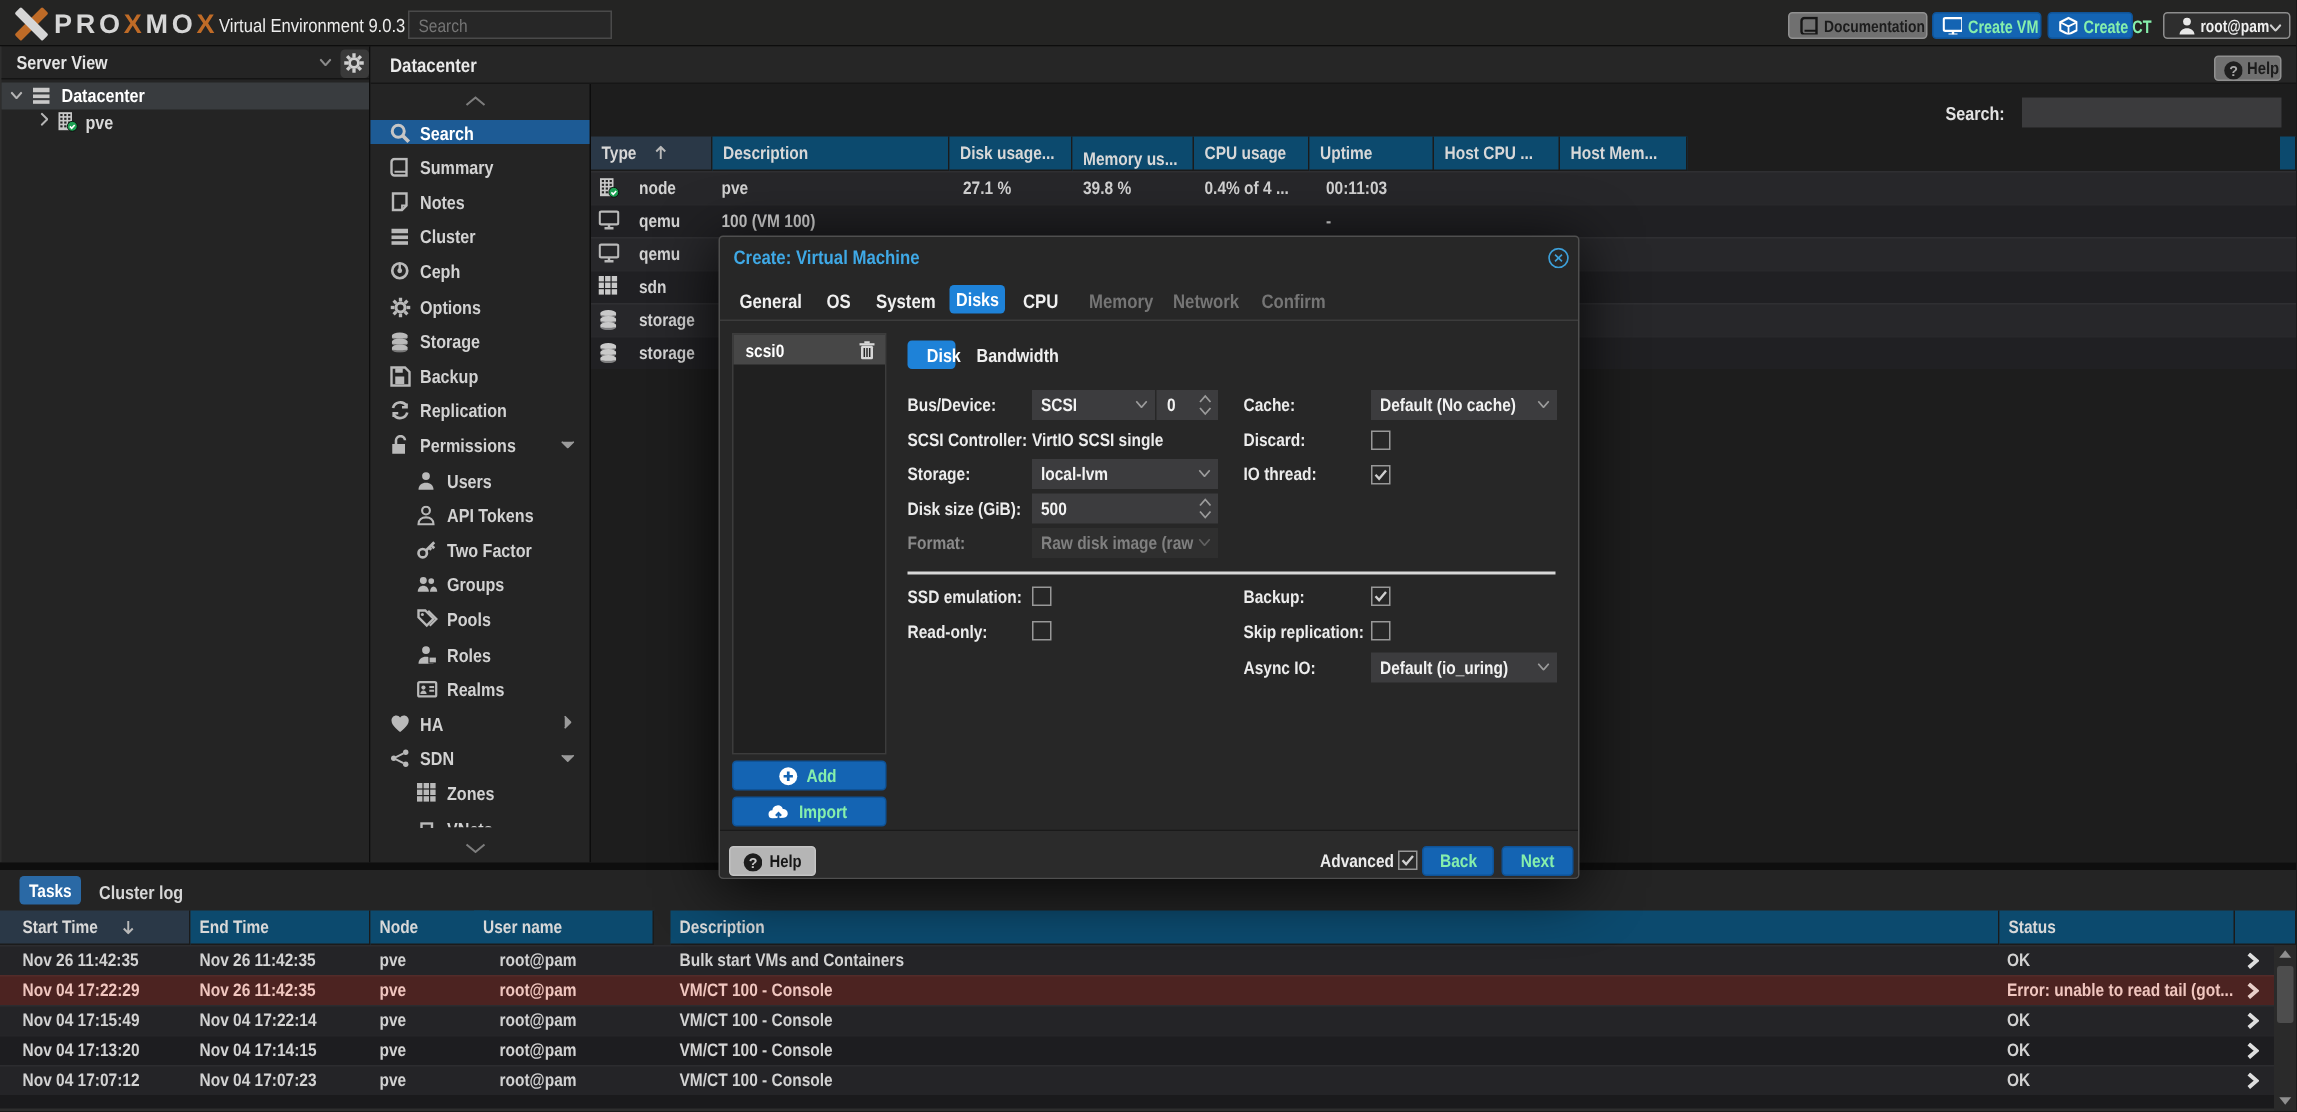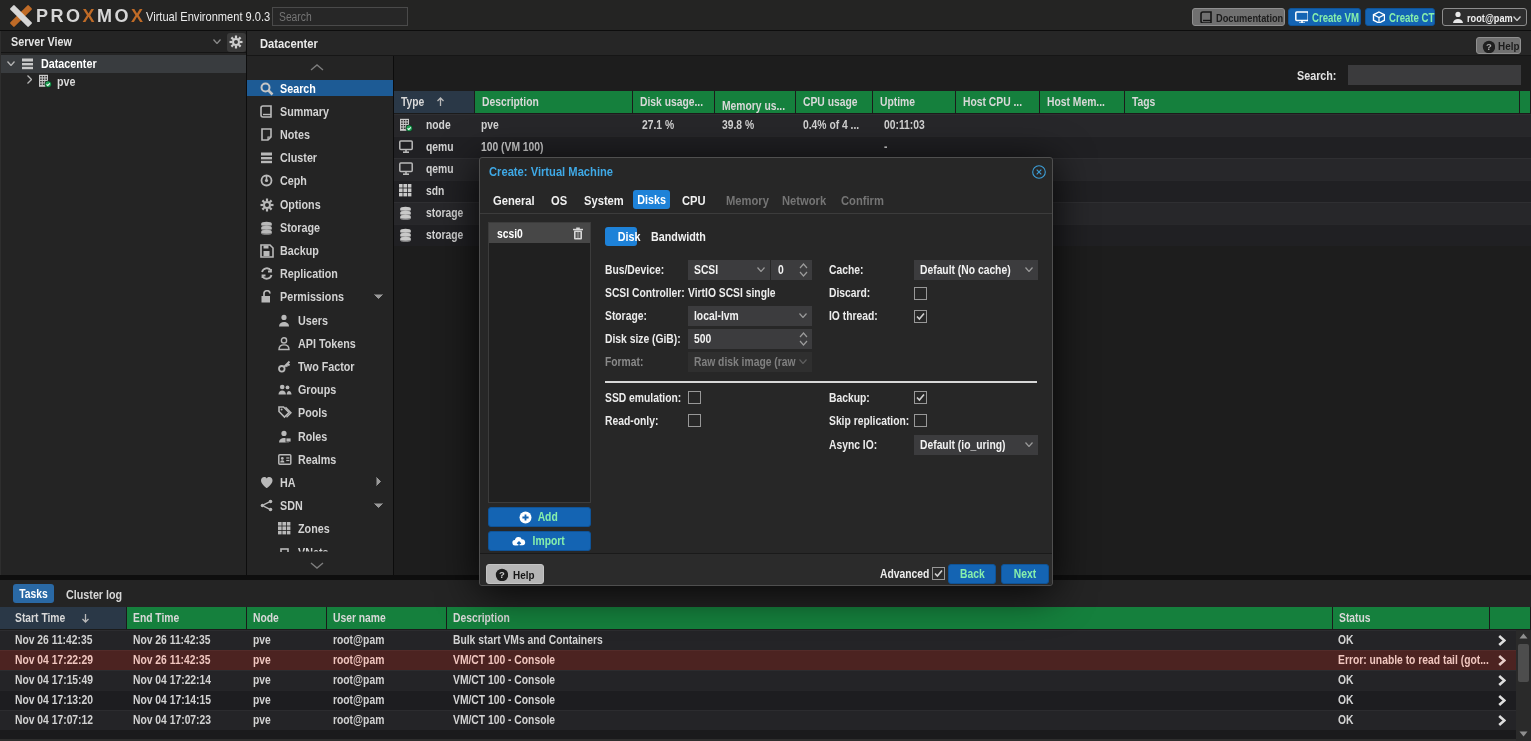--- a/index.html
+++ b/index.html
@@ -9,21 +9,21 @@
 .t{position:absolute;white-space:nowrap;transform-origin:0 50%;}
 .btnb{position:absolute;background:#1464b3;border:1px solid #0f5397;border-radius:3px;
   color:#86efac;font-weight:bold;font-size:12px;display:flex;align-items:center;justify-content:center;gap:4px;white-space:nowrap;}
 .btng{position:absolute;background:#7d7d7d;border:1px solid #909090;border-radius:3px;
   color:#1c1c1c;font-weight:bold;font-size:12px;display:flex;align-items:center;justify-content:center;gap:4px;white-space:nowrap;}
 .chip{position:absolute;background:#1e82d8;border-radius:3px;color:#fff;font-weight:bold;
   font-size:12.5px;display:flex;align-items:center;justify-content:center;}
 .fld{position:absolute;background:#3c3c3e;height:20px;color:#f2f2f2;font-weight:bold;
   font-size:12px;display:flex;align-items:center;padding-left:6px;white-space:nowrap;overflow:hidden;}
 .cb{position:absolute;width:13px;height:13px;border:1px solid #989898;}
-.hcell{position:absolute;height:23px;background:#15803d;border-right:1px solid #1b1b1b;border-bottom:1px solid #1b1b1b;
+.hcell{position:absolute;height:23px;background:#0c4a6e;border-right:1px solid #1b1b1b;border-bottom:1px solid #1b1b1b;
   color:#d8d8d8;font-weight:bold;display:flex;align-items:center;font-size:12px;white-space:nowrap;overflow:hidden;}
 .hsort{background:#2a3847;}
 .sx{display:inline-block;transform:scaleX(0.86);}
 svg{display:inline-block;vertical-align:middle;}
 .ico{position:absolute;}
 </style></head>
 <body>
 <div id="app">
 <div class="abs" style="left:0;top:0;width:1531px;height:31px;background:#242423;border-bottom:1px solid #0d0d0d;"></div>
 <div class="abs" style="left:8px;top:3px;width:26px;height:26px;">
@@ -43,21 +43,21 @@
       <span class="t" style="left:23px;top:2.5px;font-size:11px;transform:scaleX(.84);">Documentation</span>
     </div>
 <div class="btnb" style="left:1288px;top:8px;width:73px;height:18px;">
       <svg class="ico" style="left:6px;top:2px;" width="13" height="12" viewBox="0 0 13 12">
         <rect x="0.8" y="1" width="12.4" height="8.5" rx="1" fill="none" stroke="#fff" stroke-width="1.5"></rect>
         <line x1="4" y1="12.2" x2="10" y2="12.2" stroke="#fff" stroke-width="1.6"></line>
         <line x1="7" y1="9.5" x2="7" y2="12" stroke="#fff" stroke-width="1.6"></line>
       </svg>
       <span class="t" style="left:23px;top:2px;font-size:12px;transform:scaleX(.8);">Create VM</span>
     </div>
-<div class="btnb" style="left:1365px;top:8px;width:70px;height:18px;">
+<div class="btnb" style="left:1365px;top:8px;width:57px;height:18px;">
       <svg class="ico" style="left:6px;top:2px;" width="13" height="12" viewBox="0 0 13 12">
         <path d="M7 1l5.5 2.8v5.4L7 12 1.5 9.2V3.8z" fill="none" stroke="#fff" stroke-width="1.4"></path>
         <path d="M1.5 3.8L7 6.6l5.5-2.8M7 6.6V12" fill="none" stroke="#fff" stroke-width="1.2"></path>
       </svg>
       <span class="t" style="left:23px;top:2px;font-size:12px;transform:scaleX(.8);">Create CT</span>
     </div>
 <div class="abs" style="left:1442px;top:8px;width:85px;height:18px;background:#2e2e2e;border:1px solid #8d8d8d;border-radius:3px;color:#f0f0f0;font-weight:bold;font-size:12px;white-space:nowrap;">
       <svg class="ico" style="left:9px;top:2px;" width="12" height="12" viewBox="0 0 12 12">
         <circle cx="6" cy="3.4" r="2.6" fill="#e8e8e8"></circle>
         <path d="M1 12.5c0-3 2.2-4.6 5-4.6s5 1.6 5 4.6z" fill="#e8e8e8"></path>
@@ -308,23 +308,20 @@
       <span class="sx" style="margin-left:7px;transform-origin:0 50%;">CPU usage</span>
     </div>
 <div class="hcell" style="left:873px;top:91px;width:83px;">
       <span class="sx" style="margin-left:7px;transform-origin:0 50%;">Uptime</span>
     </div>
 <div class="hcell" style="left:956px;top:91px;width:84px;">
       <span class="sx" style="margin-left:7px;transform-origin:0 50%;">Host CPU ...</span>
     </div>
 <div class="hcell" style="left:1040px;top:91px;width:85px;">
       <span class="sx" style="margin-left:7px;transform-origin:0 50%;">Host Mem...</span>
-    </div>
-<div class="hcell" style="left:1125px;top:91px;width:395px;">
-      <span class="sx" style="margin-left:7px;transform-origin:0 50%;">Tags</span>
     </div>
 <div class="hcell" style="left:1520px;top:91px;width:11px;">
       <span class="sx" style="margin-left:7px;transform-origin:0 50%;"></span>
     </div>
 <div class="abs" style="left:394px;top:114px;width:1137px;height:22px;background:#27272a;border-top:1px solid rgba(255,255,255,0.04);"></div>
 <svg class="ico" style="left:399px;top:118px" width="14" height="14" viewBox="0 0 14 14">
       <rect x="1" y="0.8" width="9" height="12" fill="#c9c9c9"></rect>
       <g fill="#242424">
         <rect x="2.2" y="2.0" width="1.5" height="1.4"></rect>
         <rect x="4.800000000000001" y="2.0" width="1.5" height="1.4"></rect>
@@ -413,21 +410,21 @@
       <svg style="margin-left:8px" width="9" height="10" viewBox="0 0 9 10">
         <path d="M4.5 1v7.5M1.5 6l3 3 3-3" fill="none" stroke="#b9b9b9" stroke-width="1.3"></path>
       </svg>
     </div>
 <div class="hcell" style="left:127px;top:607px;width:120px;">
       <span class="sx" style="margin-left:6px;transform-origin:0 50%;">End Time</span>
     </div>
 <div class="hcell" style="left:247px;top:607px;width:80px;">
       <span class="sx" style="margin-left:6px;transform-origin:0 50%;">Node</span>
     </div>
-<div class="hcell" style="left:327px;top:607px;width:120px;">
+<div class="hcell" style="left:316px;top:607px;width:120px;">
       <span class="sx" style="margin-left:6px;transform-origin:0 50%;">User name</span>
     </div>
 <div class="hcell" style="left:447px;top:607px;width:886px;">
       <span class="sx" style="margin-left:6px;transform-origin:0 50%;">Description</span>
     </div>
 <div class="hcell" style="left:1333px;top:607px;width:157px;">
       <span class="sx" style="margin-left:6px;transform-origin:0 50%;">Status</span>
     </div>
 <div class="hcell" style="left:1490px;top:607px;width:41px;">
       <span class="sx" style="margin-left:6px;transform-origin:0 50%;"></span>

